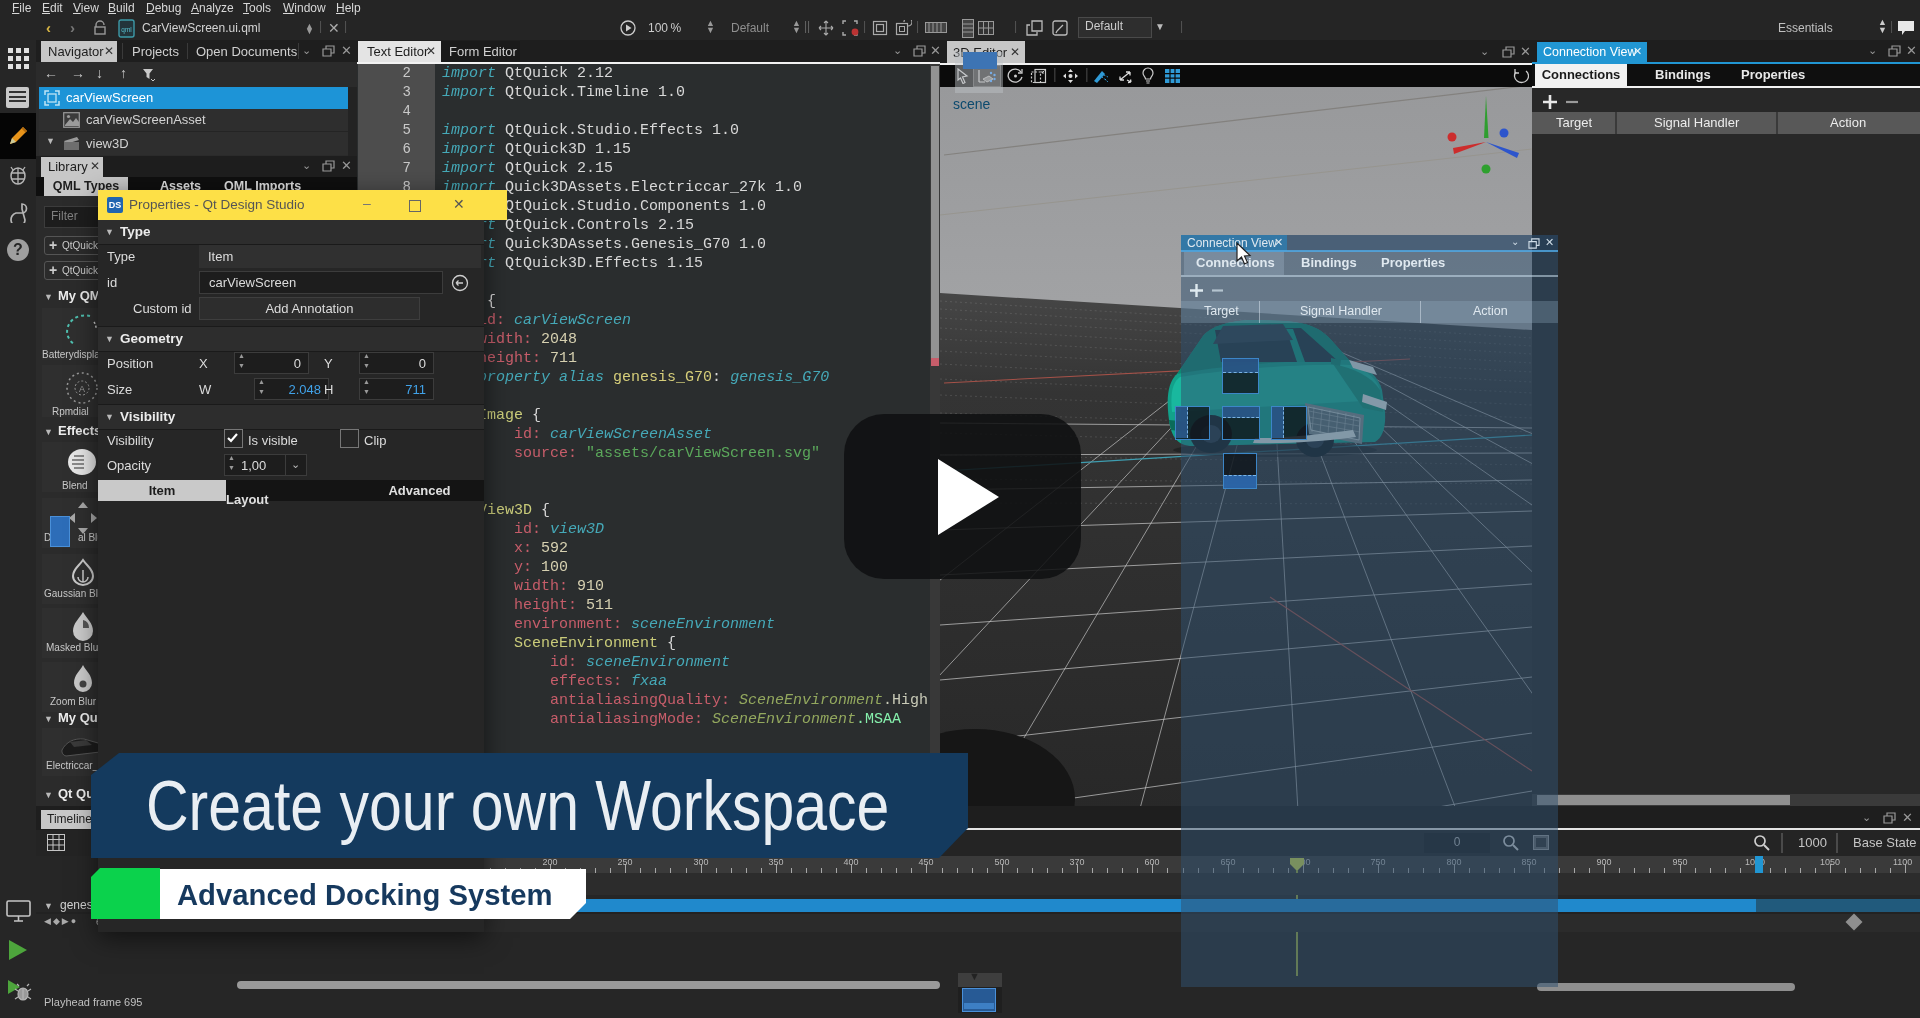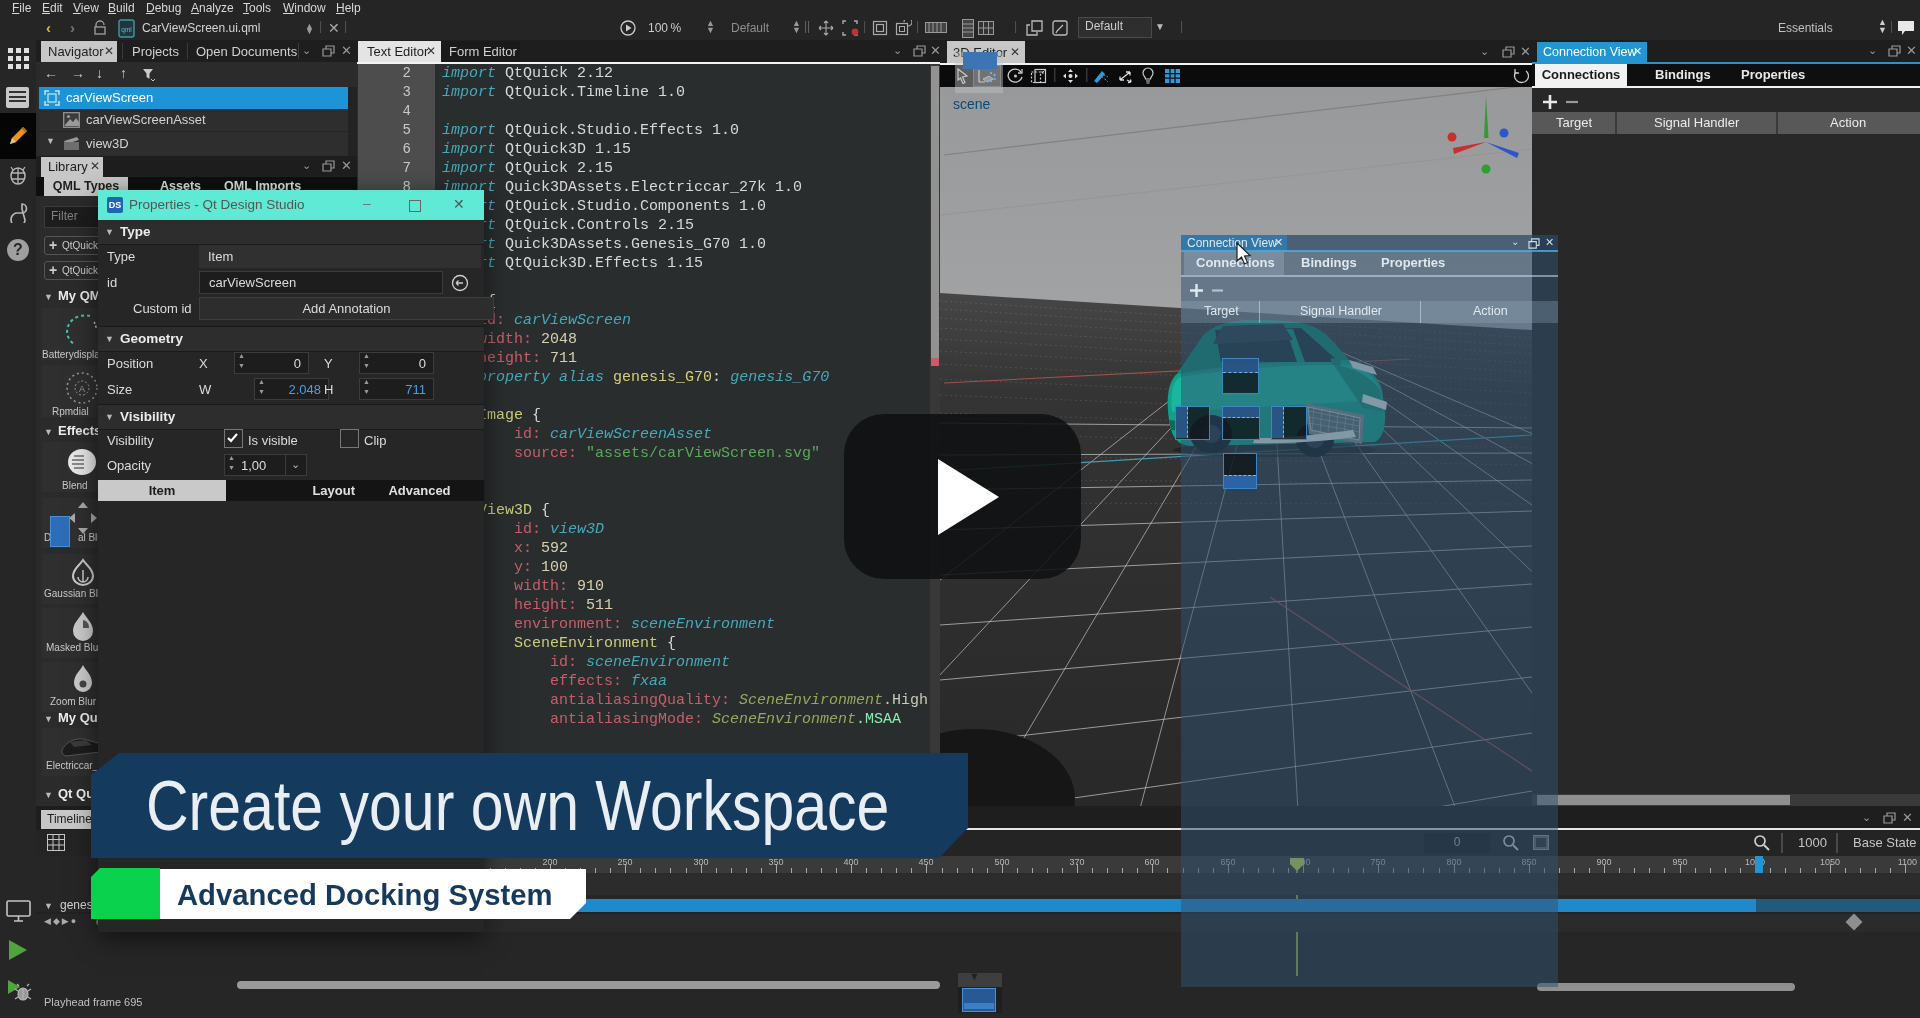--- a/index.html
+++ b/index.html
@@ -729,21 +729,21 @@
       <div class="a" style="left:1429px;top:12px;width:1px;height:5px;background:#a8a8a8;"></div>
       <div class="a" style="left:1444px;top:12px;width:1px;height:5px;background:#a8a8a8;"></div>
       <div class="a" style="left:1459px;top:12px;width:1px;height:5px;background:#a8a8a8;"></div>
       <div class="a" style="left:1474px;top:8px;width:1px;height:9px;background:#a8a8a8;"></div>
       <span class="a" style="left:1462px;top:1px;width:24px;text-align:center;">1050</span>
       <div class="a" style="left:1489px;top:12px;width:1px;height:5px;background:#a8a8a8;"></div>
       <div class="a" style="left:1504px;top:12px;width:1px;height:5px;background:#a8a8a8;"></div>
       <div class="a" style="left:1519px;top:12px;width:1px;height:5px;background:#a8a8a8;"></div>
       <div class="a" style="left:1534px;top:12px;width:1px;height:5px;background:#a8a8a8;"></div>
       <div class="a" style="left:1549px;top:8px;width:1px;height:9px;background:#a8a8a8;"></div>
-      <span class="a" style="left:1537px;top:1px;width:24px;text-align:right;">1100</span>
+      <span class="a" style="left:1537px;top:1px;width:24px;text-align:left;">1100</span>
     </div>
 <div class="a" style="left:1719px;top:50px;width:8px;height:17px;background:#2196d3;"></div>
 <svg class="a" style="left:1253px;top:51px;" width="16" height="15" viewBox="0 0 16 15">
       <path d="M1 1 H15 V7 L8 14 L1 7 Z" fill="#c9d64e"></path>
     </svg>
 <div class="a" style="left:1260px;top:64px;width:2px;height:106px;background:#9aa83e;"></div>
 <div class="a" style="left:320px;top:67px;width:1564px;height:22px;background:#2c2c2c;"></div>
 <div class="a" style="left:430px;top:93px;width:1290px;height:13px;background:#2089cc;"></div>
 <div class="a" style="left:1720px;top:93px;width:164px;height:13px;background:#215a7c;"></div>
 <div class="a" style="left:0;top:106px;width:1884px;height:2px;background:#222;"></div>
@@ -757,21 +757,21 @@
 <div class="a" style="left:1501px;top:177px;width:258px;height:8px;background:#8f8f8f;border-radius:4px;"></div>
 <div class="a" style="left:922px;top:167px;width:44px;height:14px;background:#3e3e3e;"></div>
 <span class="a" style="left:933px;top:164px;color:#222;font-size:11px;">▼</span>
 <div class="a" style="left:922px;top:181px;width:44px;height:26px;background:#1f1f1f;"></div>
 <div class="a" style="left:926px;top:182px;width:32px;height:22px;background:#275a95;border:1px solid #4a90d9;"></div>
 <div class="a" style="left:928px;top:197px;width:30px;height:6px;background:#3d7fc4;"></div>
 <span class="a" style="left:8px;top:190px;color:#c0c0c0;font-size:11px;">Playhead frame 695</span>
 </div>
 
 <div class="a" id="propwin" style="left:98px;top:190px;width:386px;height:742px;z-index:50;background:#262626;box-shadow:0 6px 24px rgba(0,0,0,0.55);font-size:13px;color:#dcdcdc;">
-<div class="a" style="left:0;top:0;width:386px;height:30px;background:#5eead4;">
+<div class="a" style="left:0;top:0;width:386px;height:30px;background:#fde047;padding-left:23px;">
 <div class="a" style="left:9px;top:7px;width:16px;height:16px;background:#2065b0;border-radius:2px;color:#fff;font-size:9px;font-weight:bold;text-align:center;line-height:16px;">DS</div>
 <span class="a" style="left:31px;top:7px;color:#555;font-size:13.5px;">Properties - Qt Design Studio</span>
 <span class="a" style="left:265px;top:5px;color:#777;font-size:14px;">–</span>
 <div class="a" style="left:311px;top:10px;width:10px;height:10px;border:1.2px solid #666;"></div>
 <span class="a" style="left:355px;top:6px;color:#555;font-size:14px;">✕</span>
 </div>
 <div class="a" style="left:0;top:30px;width:386px;height:24px;background:#2d2d2d;border-bottom:1px solid #1a1a1a;">
 <span class="a" style="left:7px;top:7px;color:#b9b9b9;font-size:9px;">▼</span>
 <span class="a" style="left:22px;top:4px;font-weight:bold;font-size:13.5px;color:#ececec;">Type</span>
 </div>
@@ -781,21 +781,21 @@
     </div>
 <span class="a" style="left:9px;top:85px;">id</span>
 <div class="a" style="left:101px;top:81px;width:244px;height:23px;background:#1d1d1d;border:1px solid #3c3c3c;box-sizing:border-box;">
       <span class="a" style="left:9px;top:3px;">carViewScreen</span>
     </div>
 <svg class="a" style="left:353px;top:84px;" width="18" height="18" viewBox="0 0 18 18">
       <circle cx="9" cy="9" r="7.5" fill="none" stroke="#cfcfcf" stroke-width="1.3"></circle>
       <path d="M5 9 h7 M5 9 l2.5 -2.5 M5 9 l2.5 2.5" stroke="#cfcfcf" stroke-width="1.3" fill="none"></path>
     </svg>
 <span class="a" style="left:9px;top:111px;margin-left:26px;">Custom id</span>
-<div class="a" style="left:101px;top:107px;width:295px;height:23px;background:#2d2d2d;border:1px solid #3e3e3e;box-sizing:border-box;text-align:center;"><span style="position:relative;top:3px;">Add Annotation</span></div>
+<div class="a" style="left:101px;top:107px;width:221px;height:23px;background:#2d2d2d;border:1px solid #3e3e3e;box-sizing:border-box;text-align:center;"><span style="position:relative;top:3px;">Add Annotation</span></div>
 <div class="a" style="left:0;top:136px;width:386px;height:24px;background:#2d2d2d;border-bottom:1px solid #1a1a1a;border-top:1px solid #1a1a1a;">
 <span class="a" style="left:7px;top:7px;color:#b9b9b9;font-size:9px;">▼</span>
 <span class="a" style="left:22px;top:4px;font-weight:bold;font-size:13.5px;color:#ececec;">Geometry</span>
 </div>
 <span class="a" style="left:9px;top:166px;">Position</span>
 <span class="a" style="left:101px;top:166px;">X</span>
 <div class="a" style="left:136px;top:162px;width:75px;height:22px;background:#1d1d1d;border:1px solid #3c3c3c;box-sizing:border-box;">
 <span class="a" style="left:3px;top:-1px;color:#999;font-size:7px;">▲</span>
       <span class="a" style="left:3px;top:9px;color:#999;font-size:7px;">▼</span>
 <span class="a" style="right:7px;top:3px;">0</span>
@@ -834,21 +834,21 @@
 <div class="a" style="left:126px;top:264px;width:62px;height:22px;background:#1d1d1d;border:1px solid #3c3c3c;box-sizing:border-box;">
 <span class="a" style="left:3px;top:-1px;color:#999;font-size:7px;">▲</span>
       <span class="a" style="left:3px;top:9px;color:#999;font-size:7px;">▼</span>
 <span class="a" style="left:16px;top:3px;">1,00</span>
     </div>
 <div class="a" style="left:187px;top:264px;width:22px;height:22px;background:#1d1d1d;border:1px solid #3c3c3c;box-sizing:border-box;">
       <span class="a" style="left:5px;top:3px;color:#bbb;font-size:11px;">⌄</span>
     </div>
 <div class="a" style="left:0;top:290px;width:386px;height:21px;background:#141414;">
 <div class="a" style="left:0;top:0;width:128px;height:21px;background:#c9c9c9;color:#1c1c1c;font-weight:bold;text-align:center;padding-top:3px;box-sizing:border-box;font-size:13px;">Item</div>
-<div class="a" style="left:128px;top:0;width:129px;height:21px;color:#e0e0e0;font-weight:bold;text-align:right;padding-top:3px;box-sizing:border-box;font-size:13px;">Layout</div>
+<div class="a" style="left:128px;top:0;width:129px;height:21px;color:#e0e0e0;font-weight:bold;text-align:left;padding-top:12px;box-sizing:border-box;font-size:13px;">Layout</div>
 <div class="a" style="left:257px;top:0;width:129px;height:21px;color:#e0e0e0;font-weight:bold;text-align:center;padding-top:3px;box-sizing:border-box;font-size:13px;">Advanced</div>
 </div>
 </div>
 
 <div class="a" id="playbtn" style="left:844px;top:414px;width:237px;height:165px;z-index:55;background:rgba(15,16,17,0.87);border-radius:40px;">
 <svg class="a" style="left:93px;top:44px;" width="64" height="78" viewBox="0 0 64 78">
       <path d="M1 1 L62 39 L1 77 Z" fill="#fff"></path>
     </svg>
 </div>
 

